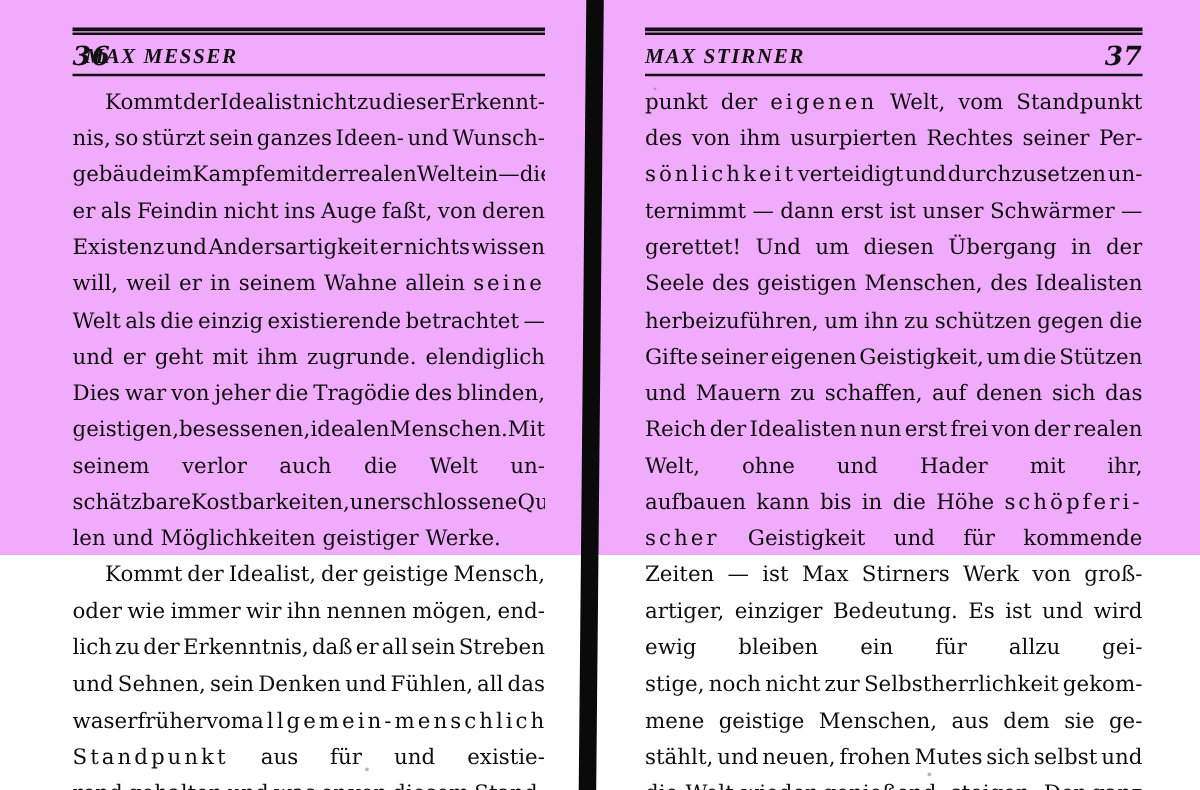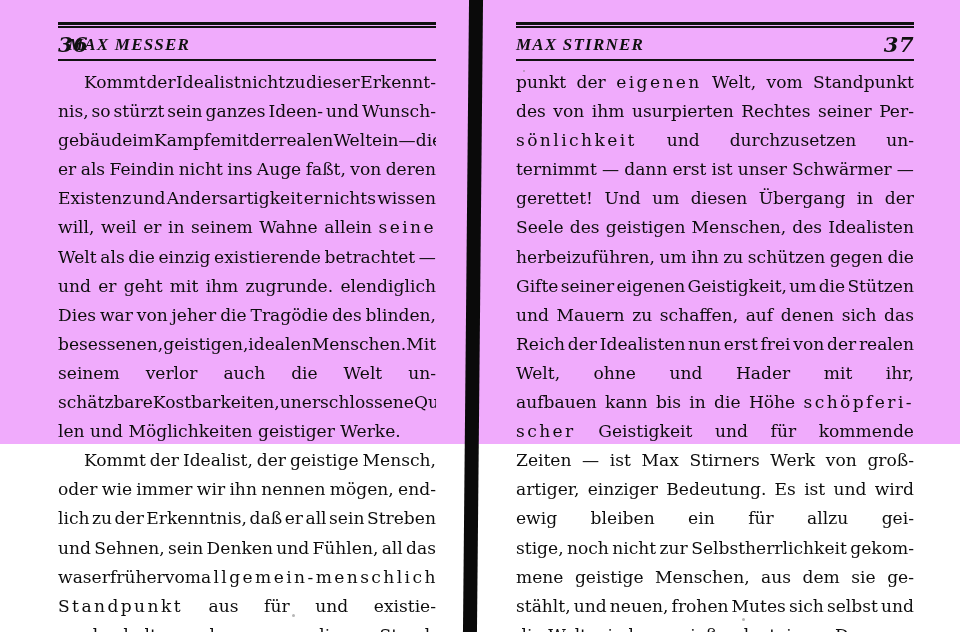--- a/index.html
+++ b/index.html
@@ -220,22 +220,22 @@
             <span>Dies</span>
             <span>war</span>
             <span>von</span>
             <span>jeher</span>
             <span>die</span>
             <span>Tragödie</span>
             <span>des</span>
             <span>blinden,</span>
           </div>
           <div class="line just">
+            <span>geistigen,</span>
             <span>besessenen,</span>
-            <span>geistigen,</span>
             <span>idealen</span>
             <span>Menschen.</span>
             <span>Mit</span>
           </div>
           <div class="line just">
             <span>seinem</span>
             <span>verlor</span>
             <span>auch</span>
             <span>die</span>
             <span>Welt</span>
@@ -342,20 +342,21 @@
             <span>des</span>
             <span>von</span>
             <span>ihm</span>
             <span>usurpierten</span>
             <span>Rechtes</span>
             <span>seiner</span>
             <span>Per-</span>
           </div>
           <div class="line just">
             <span class="sp">sönlichkeit</span>
+            <span>verteidigt</span>
             <span>und</span>
             <span>durchzusetzen</span>
             <span>un-</span>
           </div>
           <div class="line just">
             <span>ternimmt</span>
             <span>—</span>
             <span>dann</span>
             <span>erst</span>
             <span>ist</span>

